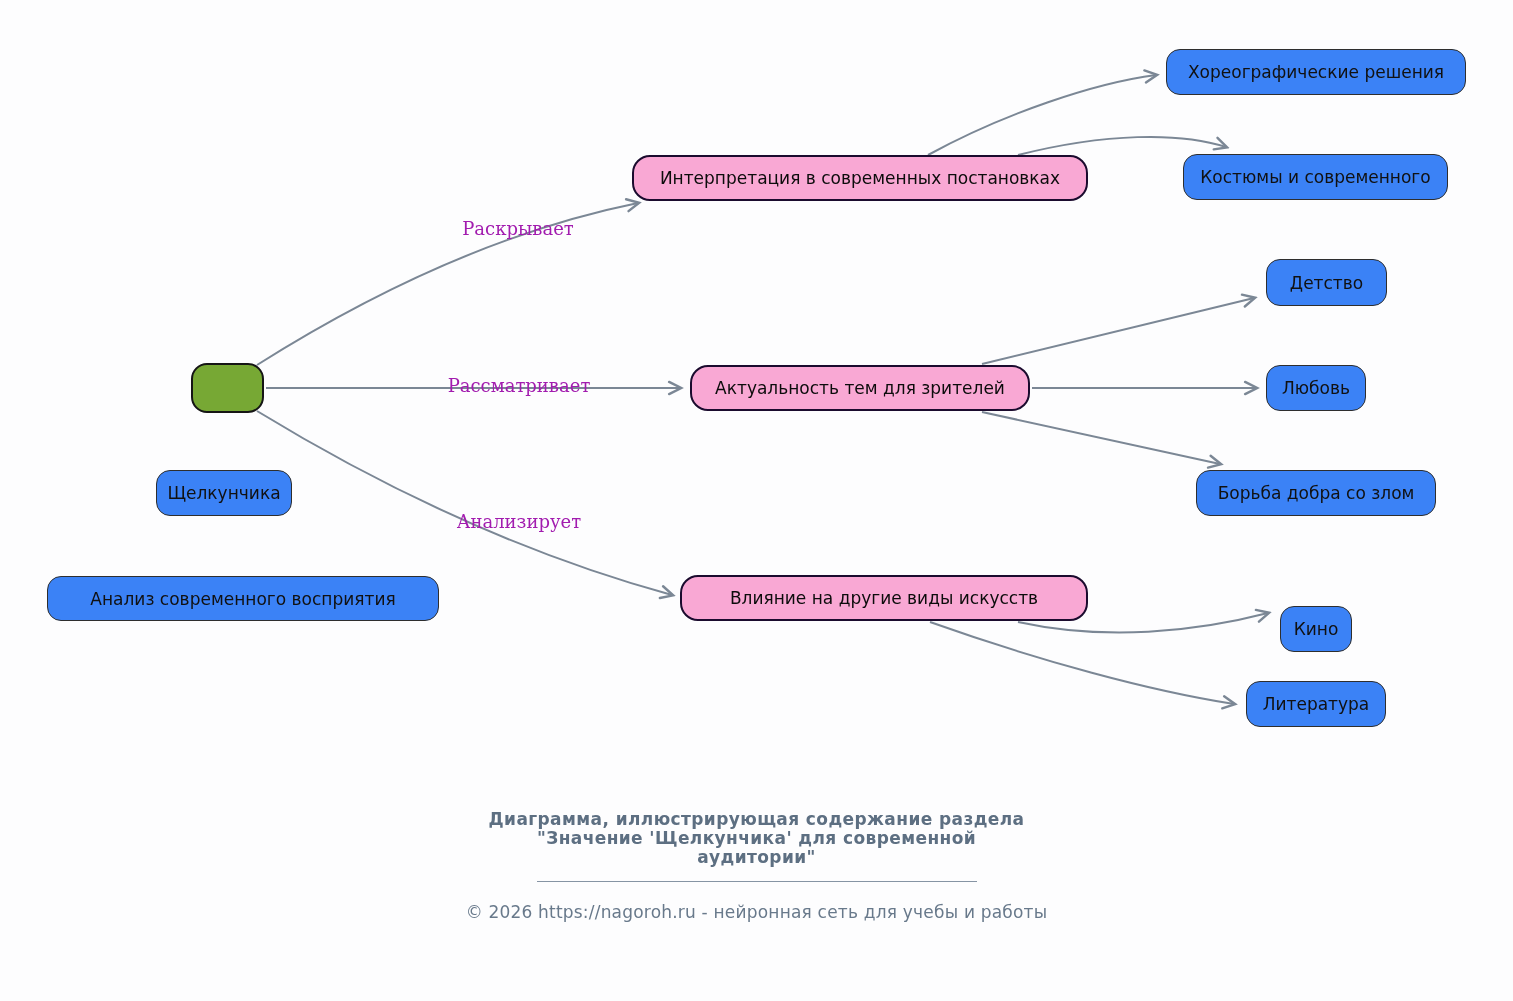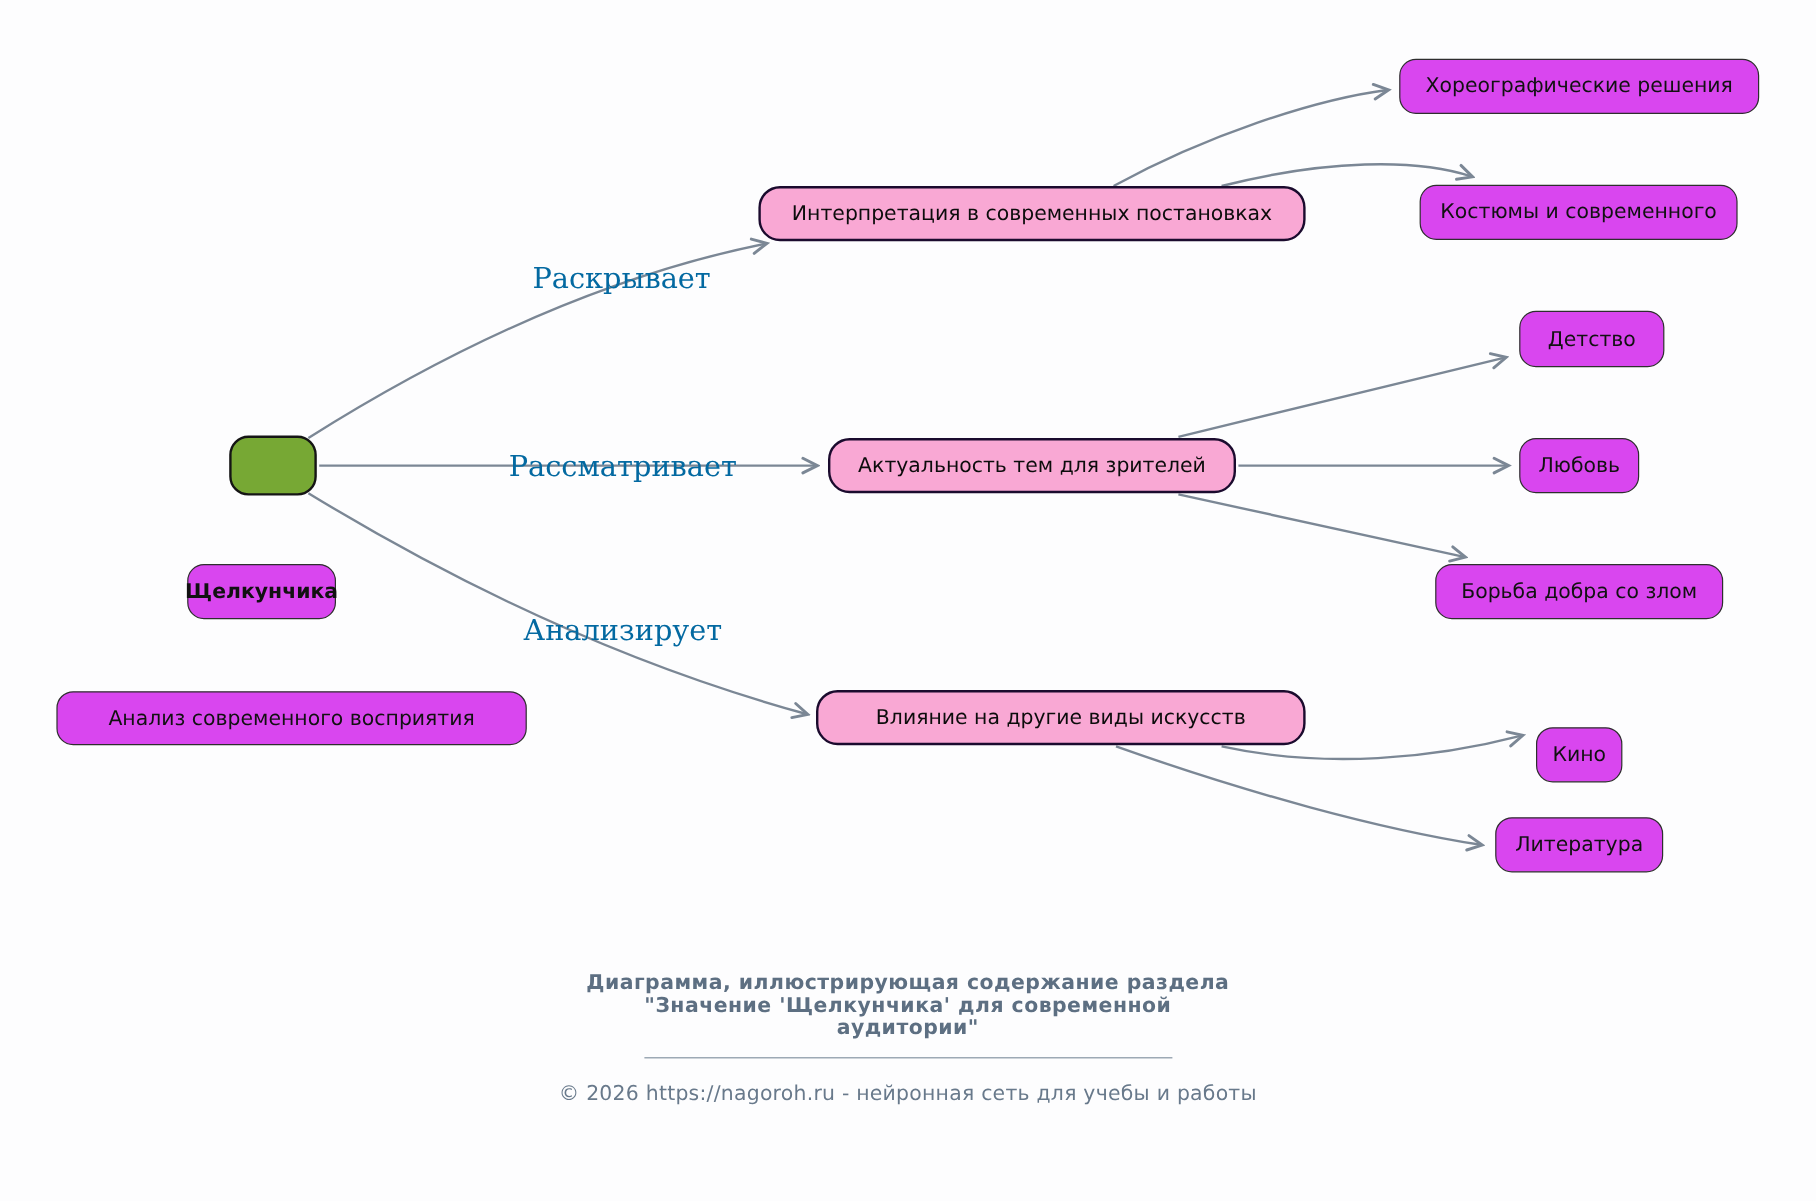--- a/index.html
+++ b/index.html
@@ -40,30 +40,30 @@
     border: 2px solid #151515;
     border-radius: 16px;
   }
   .node.branch {
     background: #f9a8d4;
     border: 2px solid #1b0b2e;
     border-radius: 18px;
     color: #0c0c0c;
   }
   .node.leaf, .node.annotation {
-    background: #d946ef;
+    background: #3b82f6;
     border: 1.5px solid #2e2e2e;
     border-radius: 14px;
     color: #111111;
   }
   .edge-label {
     position: absolute;
     font-family: "DejaVu Serif", "Liberation Serif", serif;
-    font-size: 24px;
-    color: #0369a1;
+    font-size: 18px;
+    color: #a21caf;
     white-space: nowrap;
     transform: translateX(-50%);
   }
   .footer {
     position: absolute;
     left: 0;
     top: 810px;
     width: 1513px;
     text-align: center;
     color: #5D6F82;
@@ -105,21 +105,21 @@
     <path d="M 1018,155 C 1105,133 1180,132 1226,147" marker-end="url(#arrow)"></path>
     <path d="M 982,364 L 1254,298" marker-end="url(#arrow)"></path>
     <path d="M 1032,388 L 1256,388" marker-end="url(#arrow)"></path>
     <path d="M 982,412 L 1220,464" marker-end="url(#arrow)"></path>
     <path d="M 1018,622 C 1105,641 1195,632 1268,613" marker-end="url(#arrow)"></path>
     <path d="M 930,622 C 1040,661 1150,691 1234,704" marker-end="url(#arrow)"></path>
   </svg>
 
   <div class="node root" style="left:191px; top:363px; width:73px; height:50px;"></div>
 
-  <div class="node annotation" style="left:156px; top:470px; width:124px; height:46px;font-weight:bold;">Щелкунчика</div>
+  <div class="node annotation" style="left:156px; top:470px; width:136px; height:46px;">Щелкунчика</div>
 
   <div class="node annotation" style="left:47px; top:576px; width:392px; height:45px;">Анализ современного восприятия</div>
 
   <div class="edge-label" style="left:518px; top:218px;">Раскрывает</div>
 
   <div class="edge-label" style="left:519px; top:375px;">Рассматривает</div>
 
   <div class="edge-label" style="left:519px; top:511px;">Анализирует</div>
 
   <div class="node branch" style="left:632px; top:155px; width:456px; height:46px;">Интерпретация в современных постановках</div>

